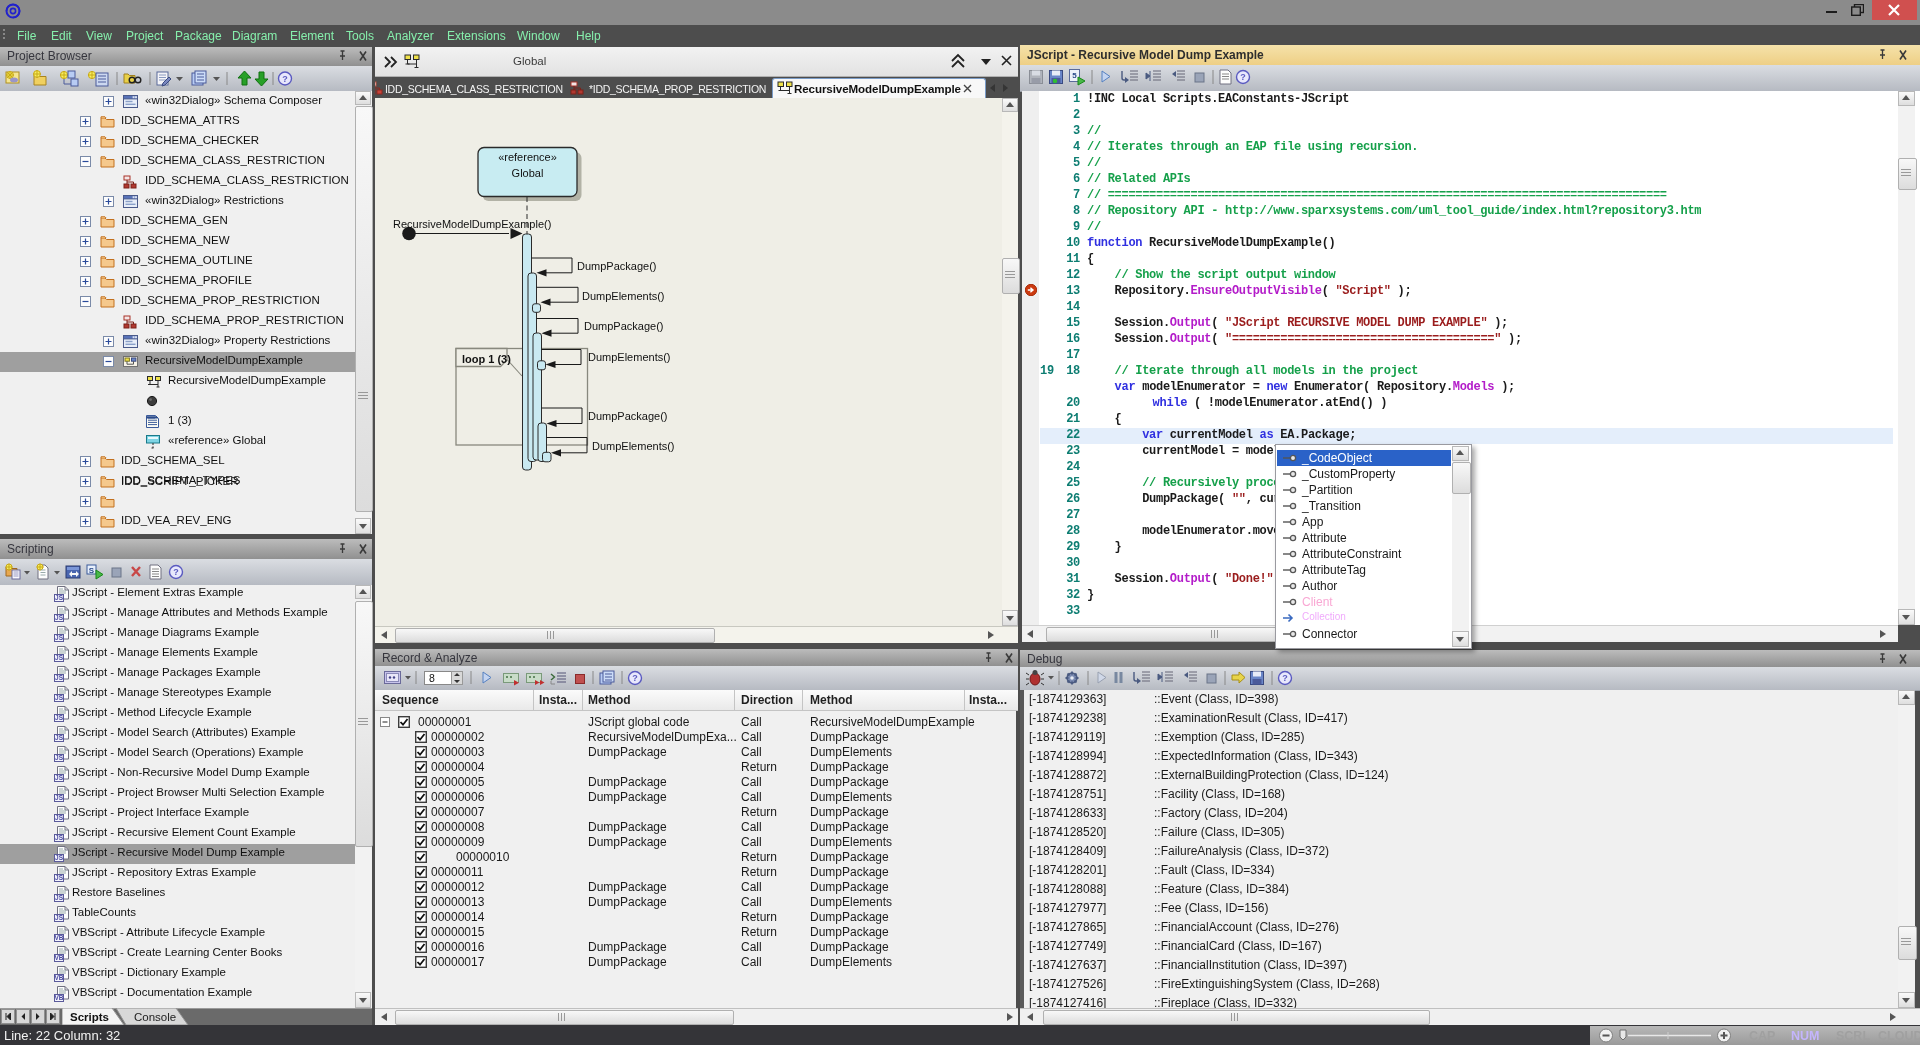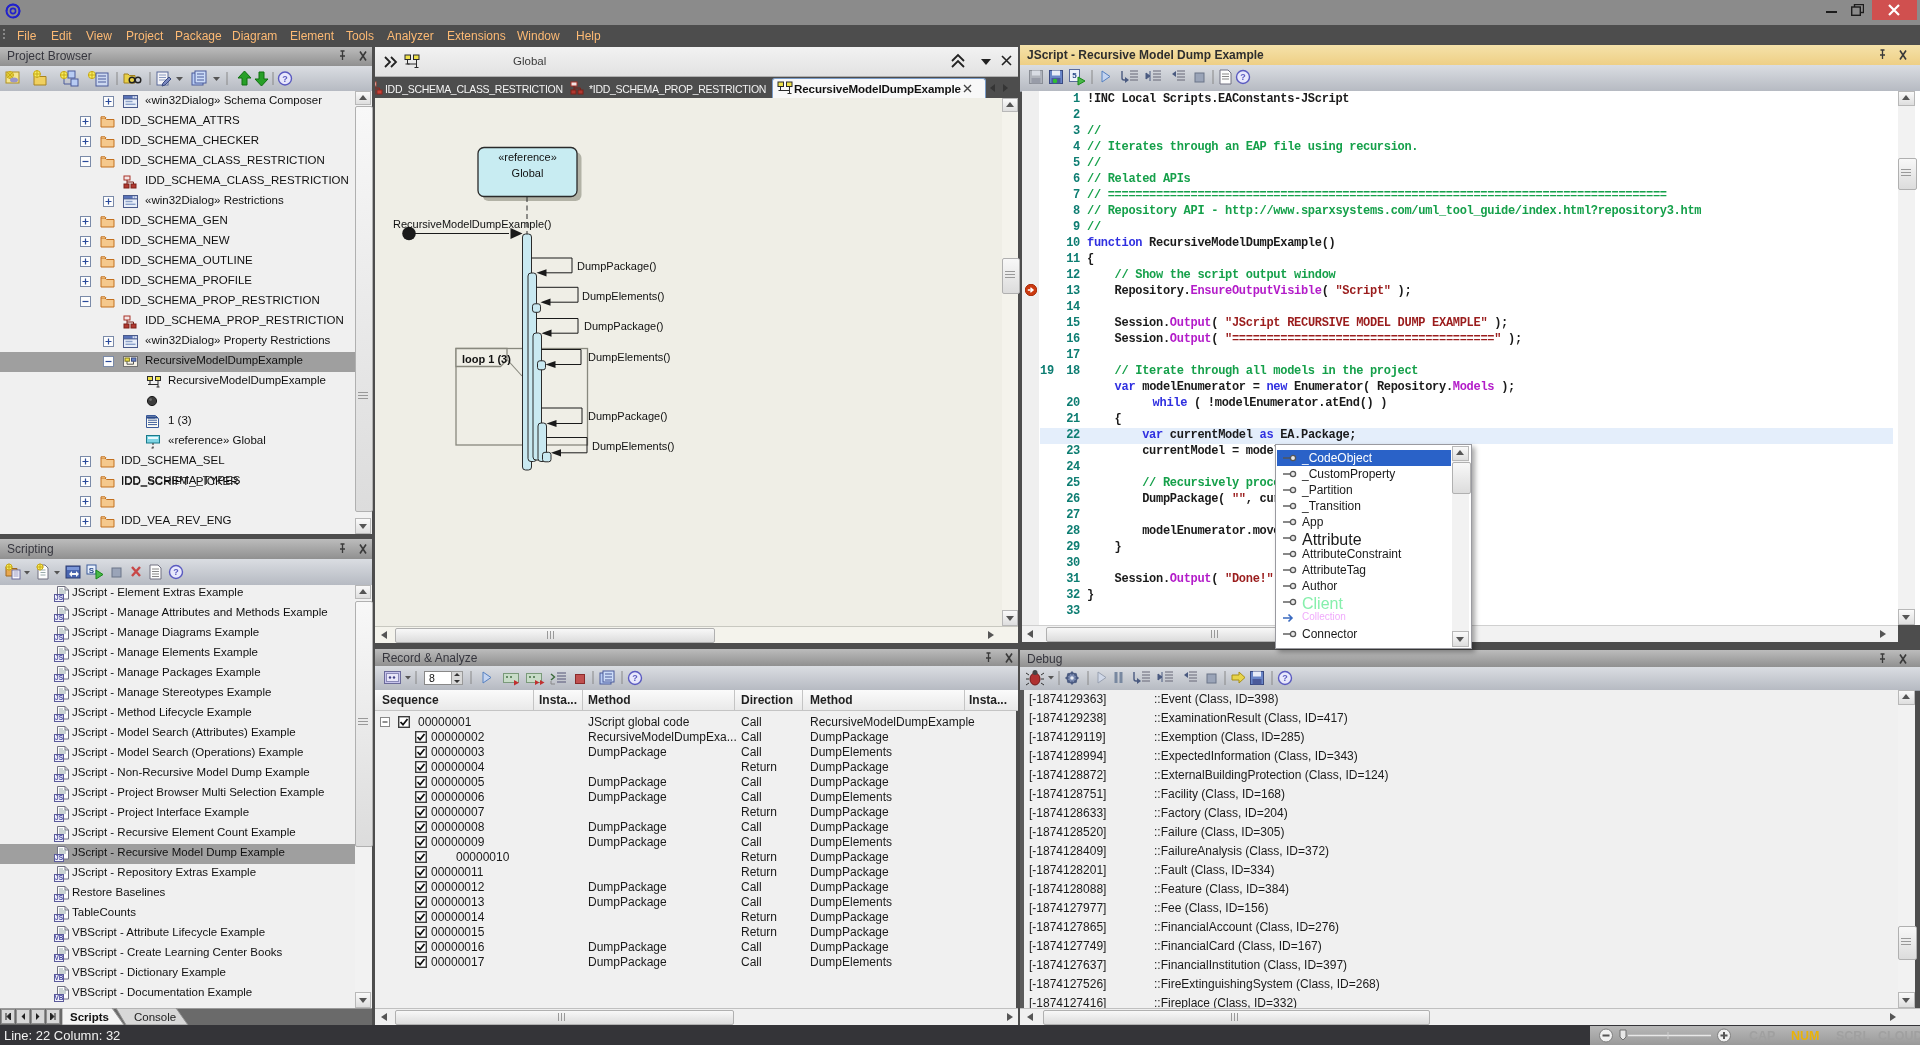--- a/index.html
+++ b/index.html
@@ -2,21 +2,21 @@
 <html><head><meta charset="utf-8">
 <style>
 html,body{margin:0;padding:0;}
 body{width:1920px;height:1045px;overflow:hidden;background:#4d4d4d;
   font-family:"Liberation Sans",sans-serif;-webkit-font-smoothing:antialiased;}
 .abs{position:absolute;}
 #root{position:absolute;left:0;top:0;width:1920px;height:1045px;}
 .titlebar{left:0;top:0;width:1920px;height:25px;background:#8b8b8b;}
 .titletext{left:0;top:4px;width:1920px;text-align:center;font-size:14px;color:#1b1b1b;}
 .menubar{left:0;top:25px;width:1920px;height:22px;background:#4d4d4d;}
-.menuitem{position:absolute;top:29px;font-size:12px;color:#fdba74;}
+.menuitem{position:absolute;top:29px;font-size:12px;color:#86efac;}
 .cap{background:linear-gradient(#bcbcbc,#909090);}
 .capgold{background:linear-gradient(#f5e2aa,#eecf85);}
 .captext{font-size:12px;color:#36363e;position:absolute;left:8px;top:3px;}
 .toolbar{background:linear-gradient(#dadde2,#b6bac2);border-bottom:1px solid #9aa0a8;}
 .panelbg{background:#f0f0f0;}
 .treetext{font-size:11.5px;color:#101010;white-space:pre;}
 .selband{background:#9f9f9f;}
 .codefont{font-family:"Liberation Mono",monospace;font-size:12px;letter-spacing:-0.3px;white-space:pre;font-weight:700;}
 .k{color:#2f2fe0;}
 .c{color:#15a04a;}
@@ -1141,21 +1141,21 @@
 <svg class="abs" style="left:1596px;top:1027px" width="150" height="17" viewBox="0 0 150 17">
 <circle cx="10" cy="8.5" r="6.5" fill="#f0f0f0" stroke="#808080"></circle>
       <path d="M6.5 8.5 h7" stroke="#555" stroke-width="2"></path>
 <path d="M24 3 h6 v7 l-3 3 -3 -3 z" fill="#e8e8e8" stroke="#707070"></path>
 <path d="M32 8.5 H115" stroke="#e8e8e8" stroke-width="1.6"></path>
       <path d="M72 5 v7" stroke="#d0d0d0"></path>
 <circle cx="128" cy="8.5" r="6.5" fill="#f0f0f0" stroke="#808080"></circle>
       <path d="M124.5 8.5 h7 M128 5 v7" stroke="#555" stroke-width="2"></path>
 </svg>
 <div class="abs" style="left:1749px;top:1029px;font-size:12.5px;color:#a0a0a0;font-weight:700">CAP</div>
-<div class="abs" style="left:1791px;top:1029px;font-size:12.5px;color:#eab308;font-weight:700">NUM</div>
+<div class="abs" style="left:1791px;top:1029px;font-size:12.5px;color:#c4b5fd;font-weight:700">NUM</div>
 <div class="abs" style="left:1836px;top:1029px;font-size:12.5px;color:#a0a0a0;font-weight:700">SCRL</div>
 <div class="abs" style="left:1878px;top:1029px;font-size:12.5px;color:#a0a0a0;font-weight:700">CLOUD</div>
 <div class="abs" style="left:1275px;top:444px;width:197px;height:205px;background:#fff;border:1px solid #9a9aa0;box-shadow:3px 3px 5px rgba(0,0,0,0.35);box-sizing:border-box"></div>
 <div class="abs" style="left:1277px;top:450px;width:174px;height:16px;background:#2a62c8"></div>
 <svg class="abs" style="left:1282px;top:453px" width="16" height="10" viewBox="0 0 16 10">
       <path d="M1 5 h7" stroke="#555" stroke-width="1.4"></path>
       <circle cx="11" cy="5" r="2.6" fill="#e8e8e8" stroke="#555" stroke-width="1.3"></circle>
     </svg>
 <div class="abs" style="left:1302px;top:451px;font-size:12px;color:#fff">_CodeObject</div>
 <svg class="abs" style="left:1282px;top:469px" width="16" height="10" viewBox="0 0 16 10">
@@ -1175,41 +1175,41 @@
 <div class="abs" style="left:1302px;top:499px;font-size:12px;color:#1a1a1a">_Transition</div>
 <svg class="abs" style="left:1282px;top:517px" width="16" height="10" viewBox="0 0 16 10">
       <path d="M1 5 h7" stroke="#555" stroke-width="1.4"></path>
       <circle cx="11" cy="5" r="2.6" fill="#e8e8e8" stroke="#555" stroke-width="1.3"></circle>
     </svg>
 <div class="abs" style="left:1302px;top:515px;font-size:12px;color:#1a1a1a">App</div>
 <svg class="abs" style="left:1282px;top:533px" width="16" height="10" viewBox="0 0 16 10">
       <path d="M1 5 h7" stroke="#555" stroke-width="1.4"></path>
       <circle cx="11" cy="5" r="2.6" fill="#e8e8e8" stroke="#555" stroke-width="1.3"></circle>
     </svg>
-<div class="abs" style="left:1302px;top:531px;font-size:16px;color:#1a1a1a">Attribute</div>
+<div class="abs" style="left:1302px;top:531px;font-size:12px;color:#1a1a1a">Attribute</div>
 <svg class="abs" style="left:1282px;top:549px" width="16" height="10" viewBox="0 0 16 10">
       <path d="M1 5 h7" stroke="#555" stroke-width="1.4"></path>
       <circle cx="11" cy="5" r="2.6" fill="#e8e8e8" stroke="#555" stroke-width="1.3"></circle>
     </svg>
 <div class="abs" style="left:1302px;top:547px;font-size:12px;color:#1a1a1a">AttributeConstraint</div>
 <svg class="abs" style="left:1282px;top:565px" width="16" height="10" viewBox="0 0 16 10">
       <path d="M1 5 h7" stroke="#555" stroke-width="1.4"></path>
       <circle cx="11" cy="5" r="2.6" fill="#e8e8e8" stroke="#555" stroke-width="1.3"></circle>
     </svg>
 <div class="abs" style="left:1302px;top:563px;font-size:12px;color:#1a1a1a">AttributeTag</div>
 <svg class="abs" style="left:1282px;top:581px" width="16" height="10" viewBox="0 0 16 10">
       <path d="M1 5 h7" stroke="#555" stroke-width="1.4"></path>
       <circle cx="11" cy="5" r="2.6" fill="#e8e8e8" stroke="#555" stroke-width="1.3"></circle>
     </svg>
 <div class="abs" style="left:1302px;top:579px;font-size:12px;color:#1a1a1a">Author</div>
 <svg class="abs" style="left:1282px;top:597px" width="16" height="10" viewBox="0 0 16 10">
       <path d="M1 5 h7" stroke="#555" stroke-width="1.4"></path>
       <circle cx="11" cy="5" r="2.6" fill="#e8e8e8" stroke="#555" stroke-width="1.3"></circle>
     </svg>
-<div class="abs" style="left:1302px;top:595px;font-size:16px;color:#86efac">Client</div>
+<div class="abs" style="left:1302px;top:595px;font-size:12px;color:#f9a8d4">Client</div>
 <svg class="abs" style="left:1282px;top:613px" width="16" height="10" viewBox="0 0 16 10">
       <path d="M1 5 h9 m-3.5 -3.5 L10 5 l-3.5 3.5" stroke="#3a6ac0" stroke-width="1.6" fill="none"></path>
     </svg>
 <div class="abs" style="left:1302px;top:611px;font-size:10px;color:#f0abfc">Collection</div>
 <svg class="abs" style="left:1282px;top:629px" width="16" height="10" viewBox="0 0 16 10">
       <path d="M1 5 h7" stroke="#555" stroke-width="1.4"></path>
       <circle cx="11" cy="5" r="2.6" fill="#e8e8e8" stroke="#555" stroke-width="1.3"></circle>
     </svg>
 <div class="abs" style="left:1302px;top:627px;font-size:12px;color:#1a1a1a">Connector</div>
 <div class="abs sb-track" style="left:1452px;top:446px;width:17px;height:201px"></div>

